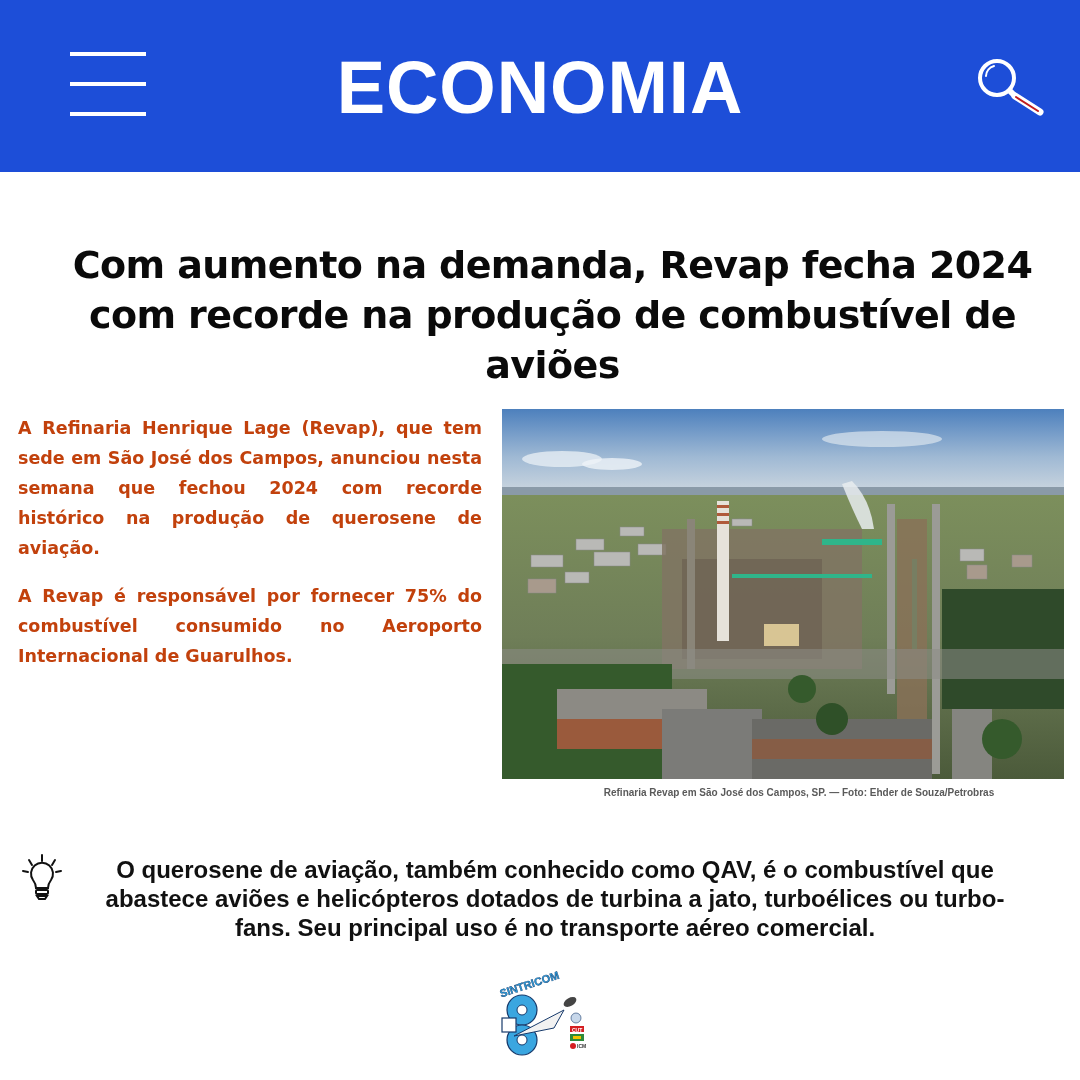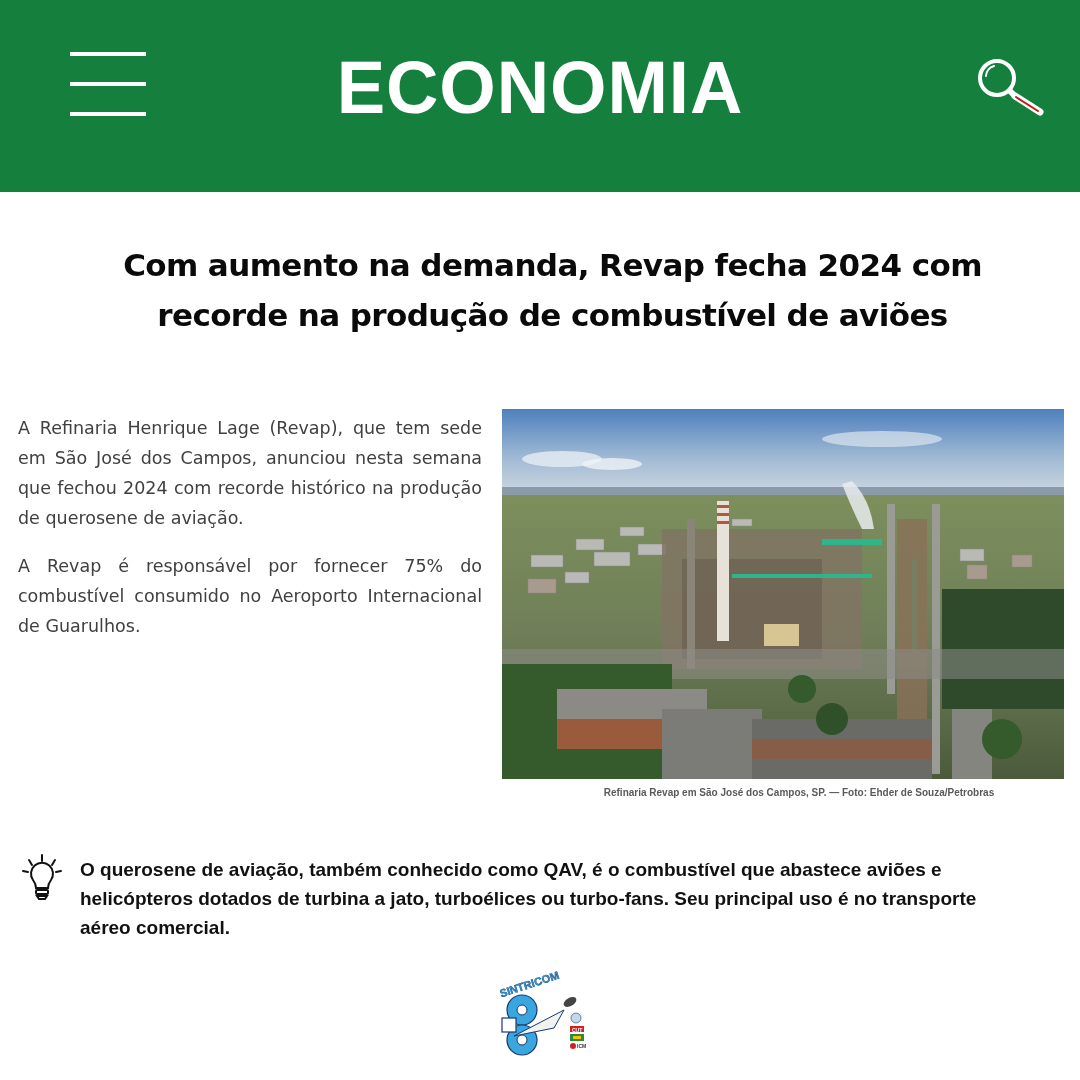--- a/index.html
+++ b/index.html
@@ -1,59 +1,59 @@
 <!DOCTYPE html>
 <html><head>
 <meta charset="utf-8">
 <style>
   html, body { margin: 0; padding: 0; }
   body {
     width: 1080px; height: 1080px; background: #ffffff; position: relative; overflow: hidden;
     font-family: "DejaVu Sans", sans-serif; color: #000;
   }
   .header {
-    position: absolute; left: 0; top: 0; width: 1080px; height: 192px; background: #15803d;
+    position: absolute; left: 0; top: 0; width: 1080px; height: 172px; background: #1d4ed8;
   }
   .menu-btn { position: absolute; left: 70px; top: 50px; width: 76px; height: 68px; cursor: pointer; }
   .menu-btn span { position: absolute; left: 0; width: 76px; height: 4px; background: #fff; }
   .menu-btn span:nth-child(1) { top: 2px; }
   .menu-btn span:nth-child(2) { top: 32px; }
   .menu-btn span:nth-child(3) { top: 62px; }
   .section-title {
     position: absolute; left: 0; width: 1080px; top: 46px; text-align: center;
     color: #fff; font-family: "Liberation Sans", sans-serif; font-weight: bold;
     font-size: 74px; letter-spacing: 1px; line-height: 84px; transform: scaleX(0.98);
   }
   .search-btn { position: absolute; left: 972px; top: 52px; width: 76px; height: 66px; cursor: pointer; }
   .headline {
     position: absolute; left: 70px; width: 965px; top: 240px; text-align: center;
-    font-family: "DejaVu Sans", sans-serif; font-weight: bold; font-size: 31px; line-height: 50px;
+    font-family: "DejaVu Sans", sans-serif; font-weight: bold; font-size: 38px; line-height: 50px;
     letter-spacing: -0.6px; color: #0a0a0a;
   }
   .body-col {
     position: absolute; left: 18px; width: 464px; top: 413px;
-    font-family: "DejaVu Sans", sans-serif; font-weight: normal; font-size: 17.5px; line-height: 30px;
-    text-align: justify; color: #404040;
+    font-family: "DejaVu Sans", sans-serif; font-weight: bold; font-size: 17.5px; line-height: 30px;
+    text-align: justify; color: #c2410c;
   }
   .body-col p { margin: 0; }
   .body-col p.p1 { margin-bottom: 18px; }
   .body-col p.p2 { margin-bottom: 24px; }
   .photo {
     position: absolute; left: 502px; top: 409px; width: 562px; height: 370px; overflow: hidden;
     background: #6b7b5a;
   }
   .caption {
     position: absolute; left: 502px; width: 600px; top: 787px; text-align: center;
     font-family: "Liberation Sans", sans-serif; font-weight: bold; font-size: 10px; color: #5a5a5a;
     transform: translateX(-3px);
   }
   .tip-icon { position: absolute; left: 20px; top: 853px; width: 44px; height: 48px; }
   .tip-text {
-    position: absolute; left: 80px; width: 950px; top: 855px; 
-    font-family: "Liberation Sans", sans-serif; font-weight: bold; font-size: 19px; line-height: 29px;
+    position: absolute; left: 80px; width: 950px; top: 855px; text-align: center;
+    font-family: "Liberation Sans", sans-serif; font-weight: bold; font-size: 24px; line-height: 29px;
     color: #111;
   }
   .logo { position: absolute; left: 494px; top: 970px; width: 100px; height: 92px; }
 </style>
 </head>
 <body>
 
 <div class="header">
   <div class="menu-btn">
     <span></span>

